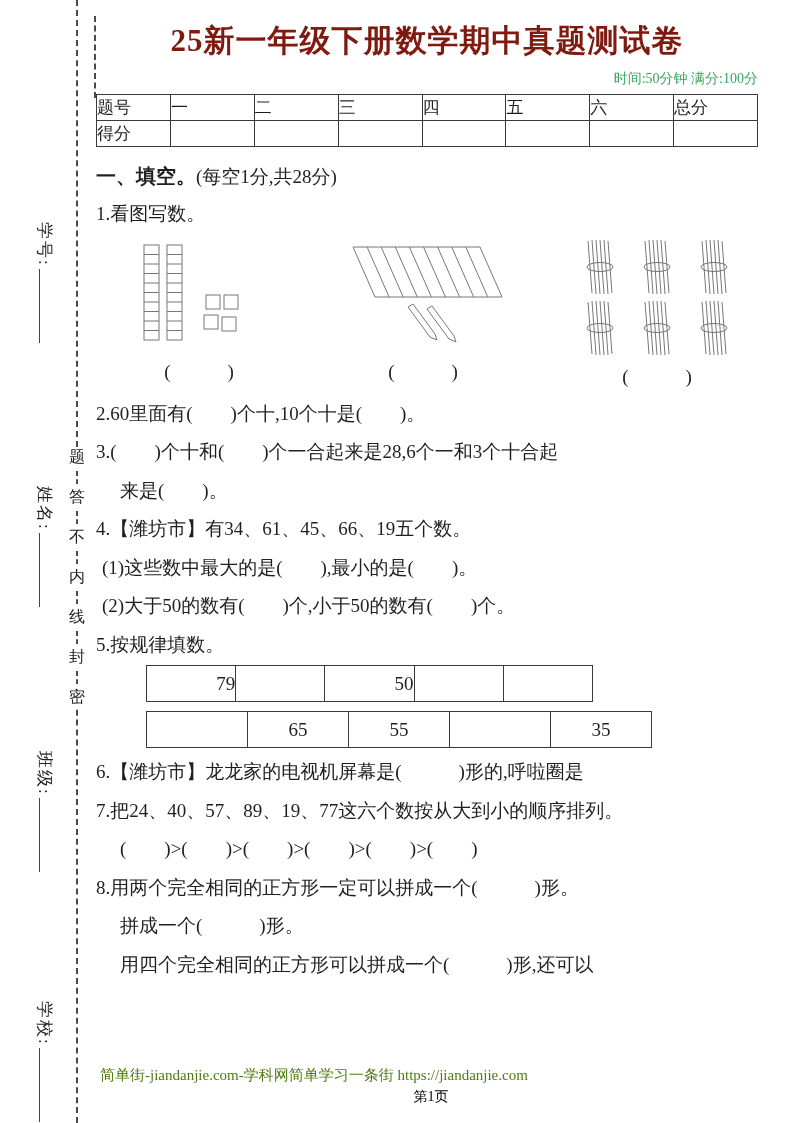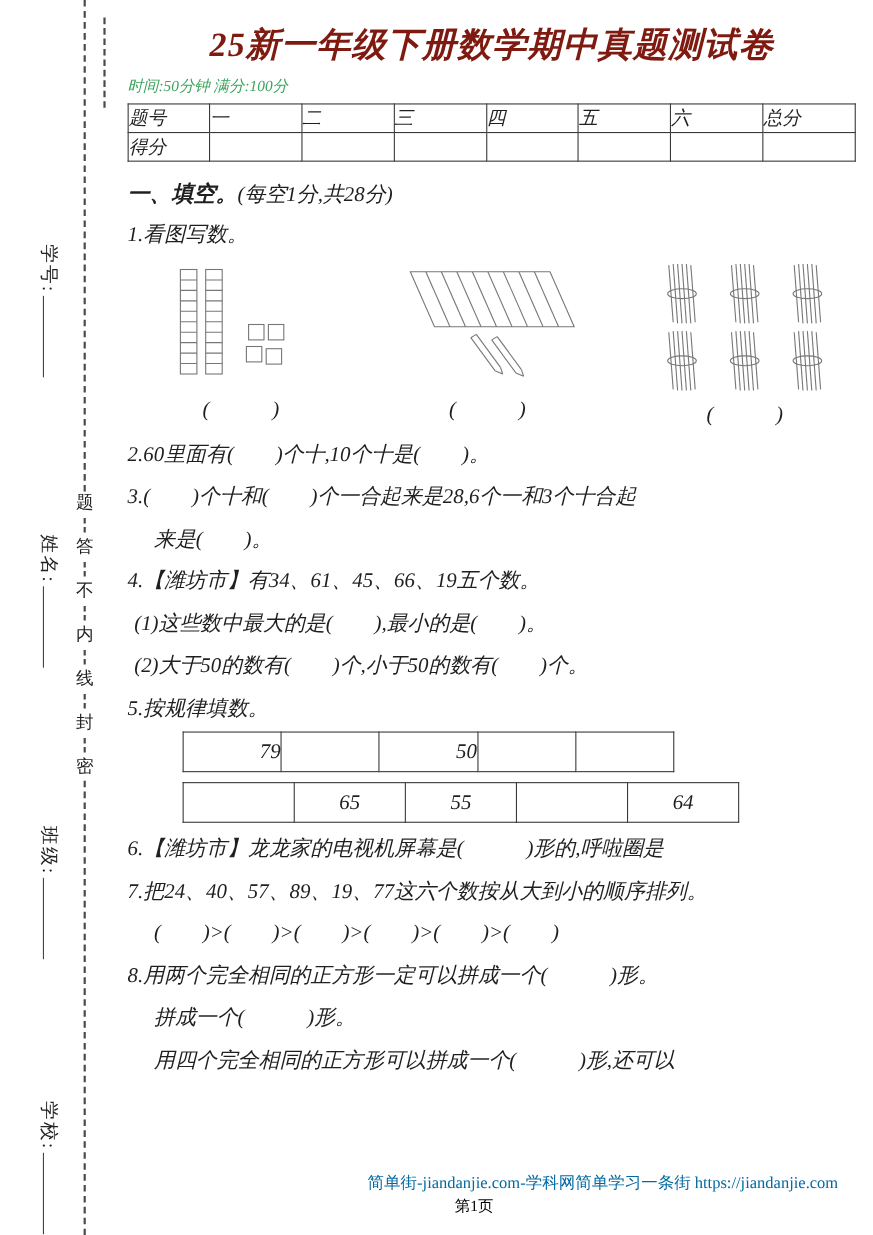--- a/index.html
+++ b/index.html
@@ -25,24 +25,24 @@
     border-bottom:1.3px solid #444; margin-left:2px; }
   .seal-col {
     position:absolute; left:66px; top:447px; width:22px;
     display:flex; flex-direction:column; align-items:center;
     font-size:16px; color:#222; background:#fff;
   }
   .seal-col i { display:block; height:13px; width:0;
     border-left:2px dashed #4a4a4a; margin:3px 0; }
 
   
-  .content { position:absolute; left:116px; top:20px; width:662px;font-style:italic; }
+  .content { position:absolute; left:96px; top:20px; width:662px; }
   .title { font-size:31px; font-weight:bold; text-align:center;
     color:#7e1a10; letter-spacing:1px; }
-  .meta { text-align:left; font-size:14px; color:#3ba45c; margin-top:8px; }
+  .meta { text-align:right; font-size:14px; color:#3ba45c; margin-top:8px; }
 
   table { border-collapse:collapse; }
   .score-table { width:100%; margin-top:6px; table-layout:fixed; }
   .score-table td { border:1.5px solid #3a3a3a; height:26px;
     text-align:left; font-size:17px; }
   .score-table td.label-col { width:74px; }
 
   .section-head { margin-top:16px; font-size:19px; }
   .section-head .bold { font-weight:bold; font-size:20px; }
 
@@ -58,21 +58,21 @@
 
   .fill-table { margin-left:50px; table-layout:fixed; }
   .fill-table td { border:1.5px solid #3a3a3a; height:36px;
     text-align:center; font-size:19px; }
   .fill-table.t1 { width:447px; margin-top:6px; }
   .fill-table.t1 td { width:89px;text-align:right; }
   .fill-table.t2 { width:505px; margin-top:9px; }
   .fill-table.t2 td { width:101px; }
 
   .watermark { position:absolute; left:100px; width:662px; top:1066px;
-    text-align:right; font-size:15px; color:#0369a1; }
+    text-align:left; font-size:15px; color:#4d7c0f; }
   .pagenum { position:absolute; left:100px; width:662px; top:1088px;
     text-align:center; font-size:14px; color:#000000; }
 </style>
 </head>
 <body>
 
 <div class="page">
 
   <aside class="margin-rail">
     <div class="dash dash-top-extra"></div>
@@ -249,21 +249,21 @@
         </tr>
       </tbody>
     </table>
     <table class="fill-table t2">
       <tbody>
         <tr>
           <td></td>
           <td>65</td>
           <td>55</td>
           <td></td>
-          <td>64</td>
+          <td>35</td>
         </tr>
       </tbody>
     </table>
 
     <p class="q-line">6.【潍坊市】龙龙家的电视机屏幕是(　　　)形的,呼啦圈是</p>
 
     <p class="q-line">7.把24、40、57、89、19、77这六个数按从大到小的顺序排列。</p>
     <p class="q-line cont">(　　)&gt;(　　)&gt;(　　)&gt;(　　)&gt;(　　)&gt;(　　)</p>
 
     <p class="q-line">8.用两个完全相同的正方形一定可以拼成一个(　　　)形。</p>

